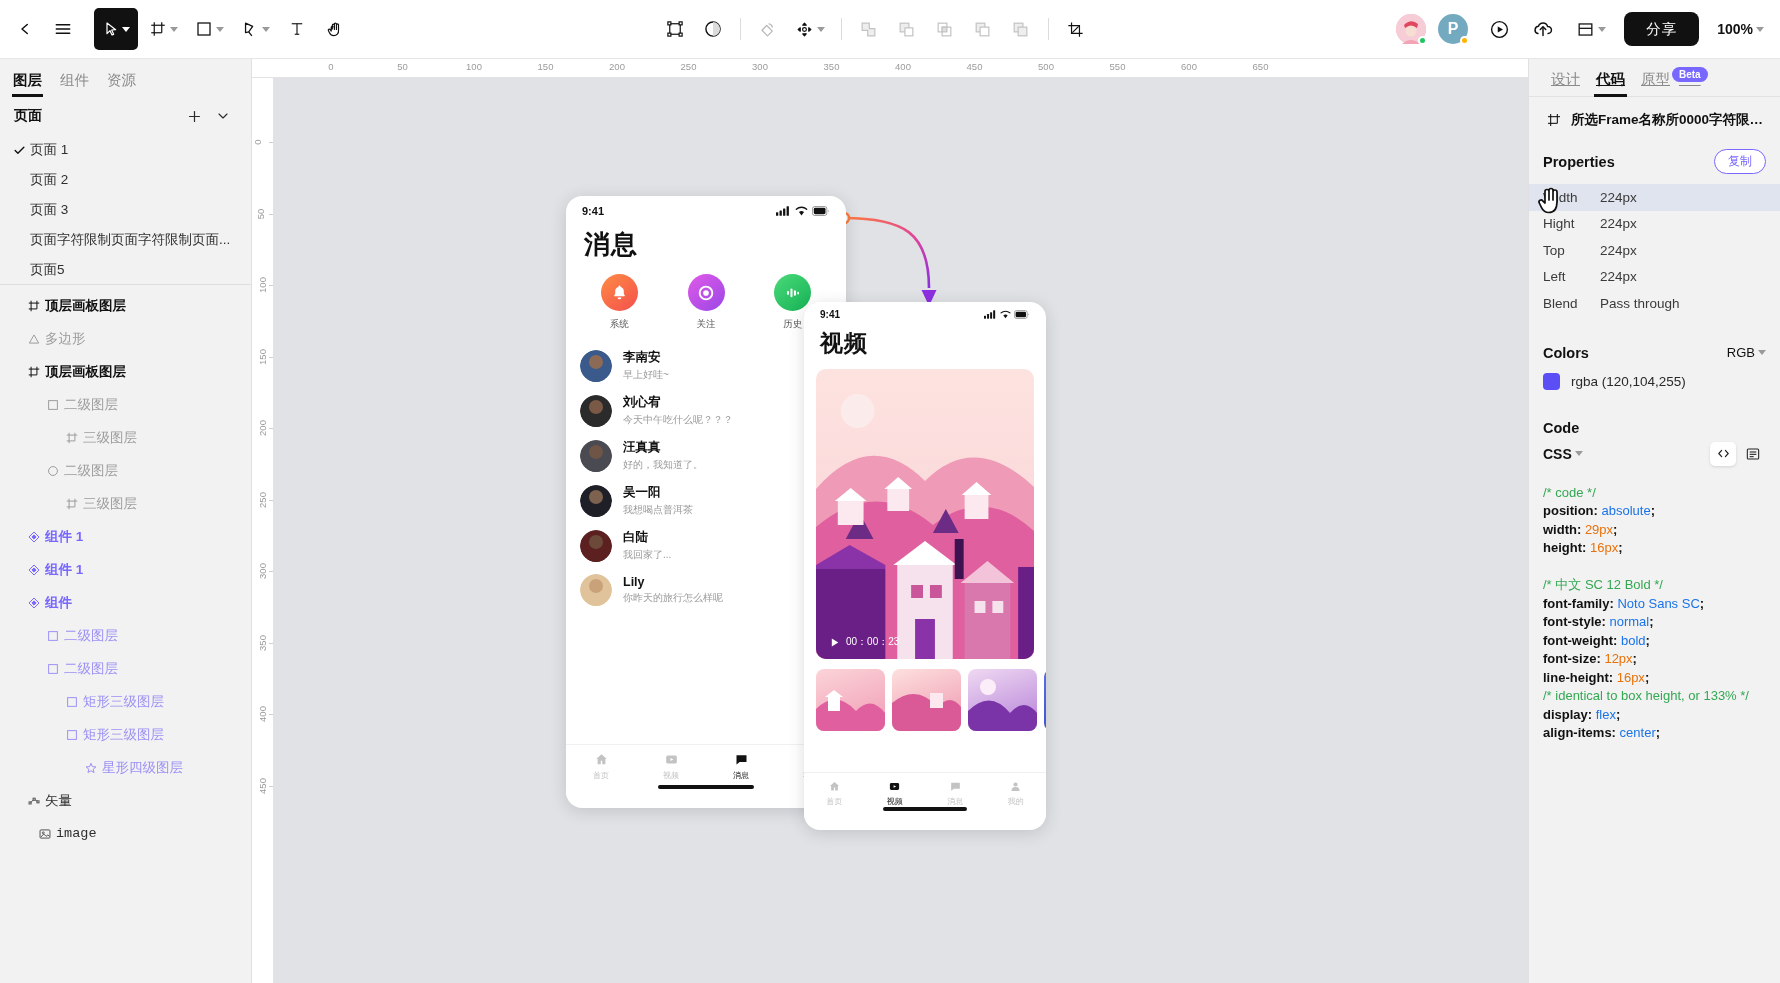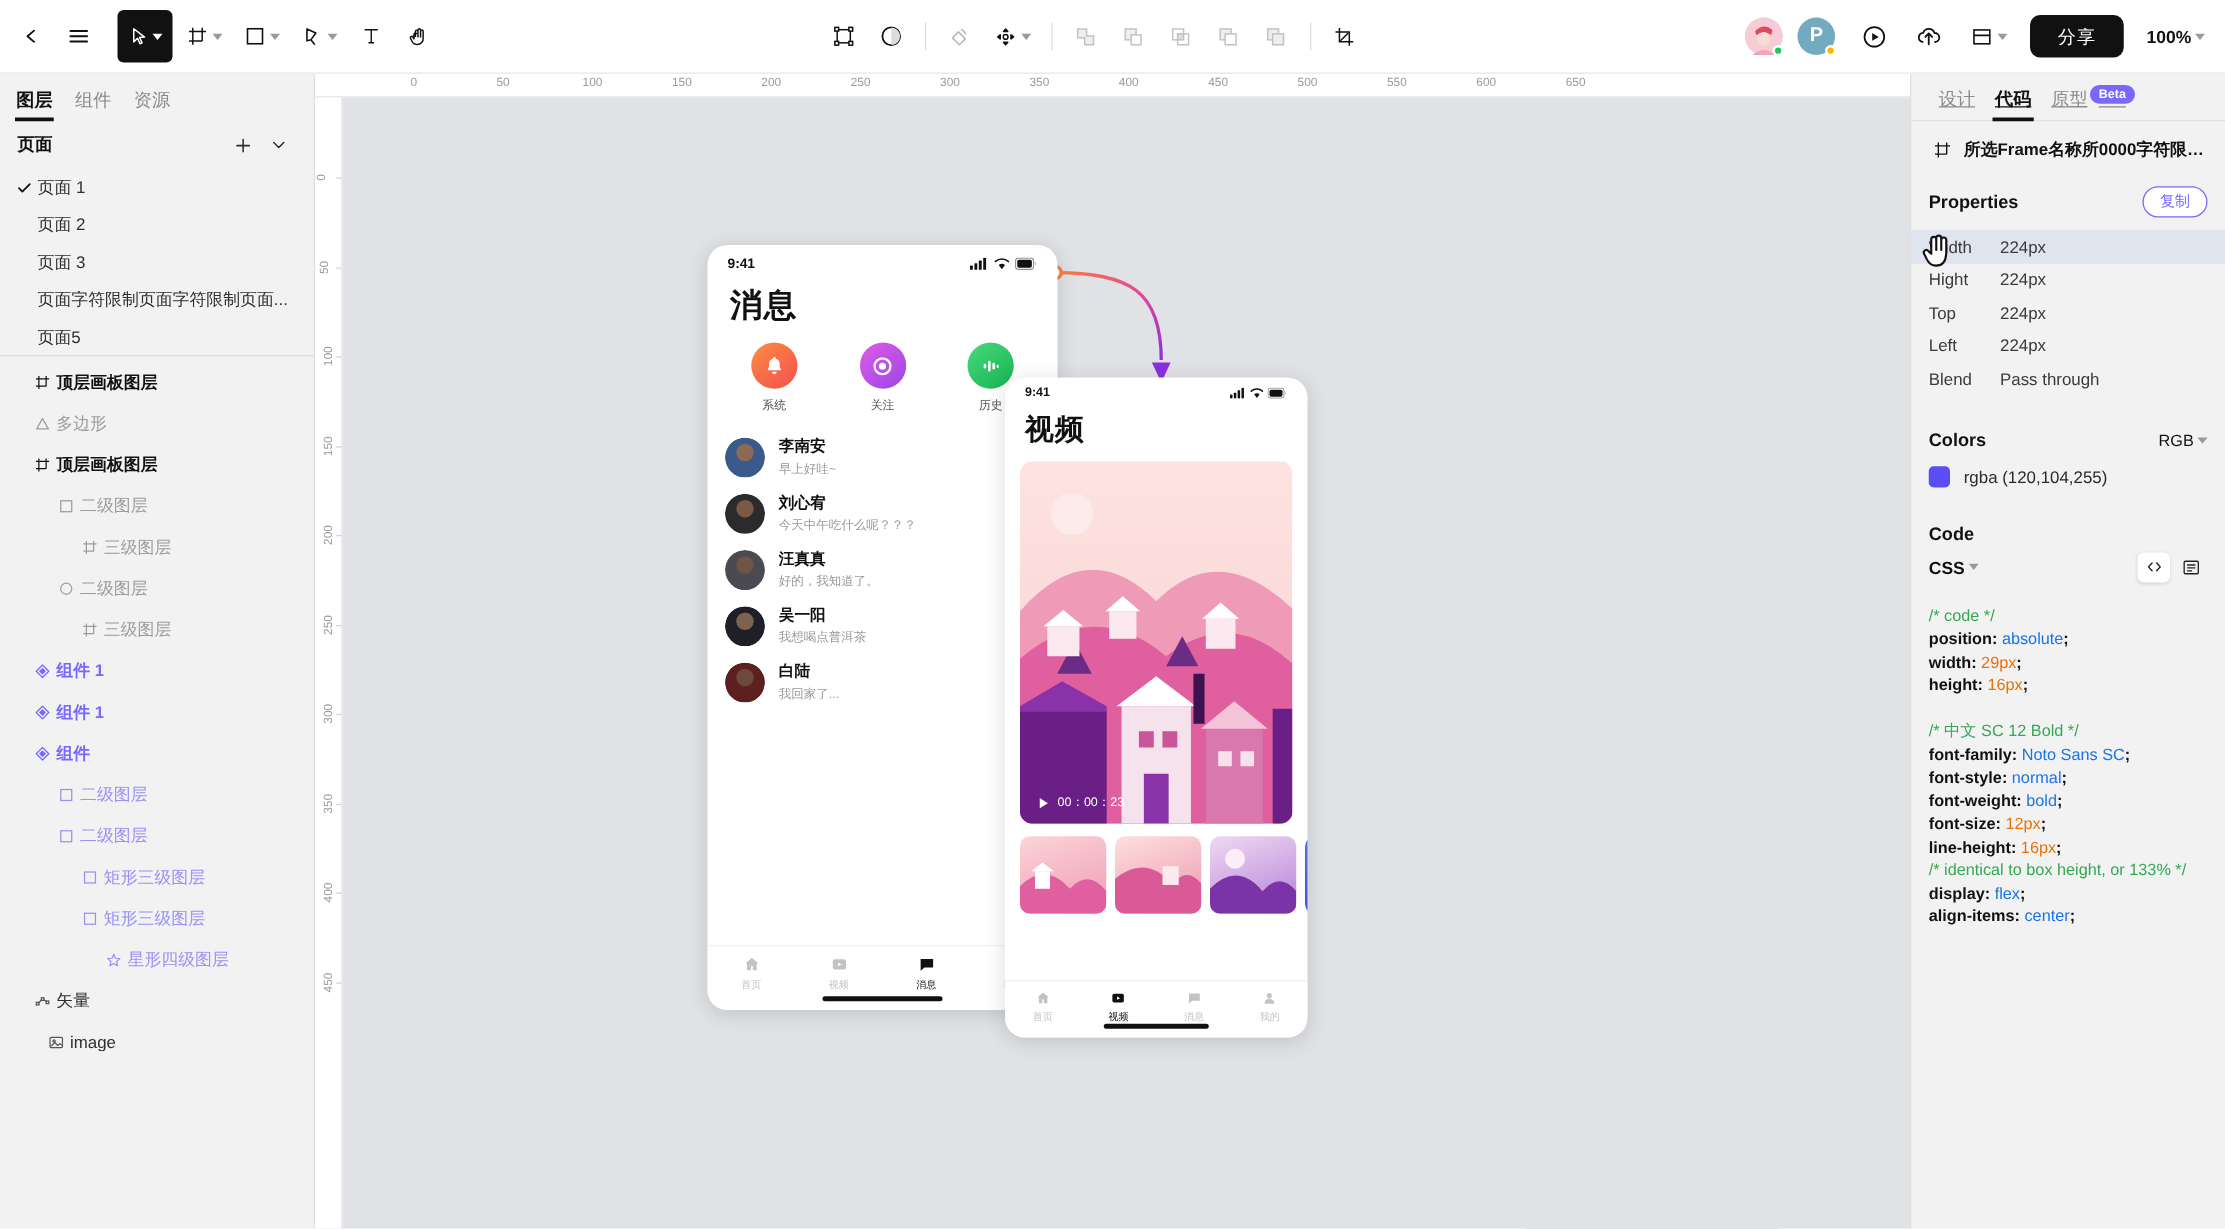--- a/index.html
+++ b/index.html
@@ -133,21 +133,21 @@
     width: 37px; height: 37px; border-radius: 50%; display: flex; align-items: center;
     justify-content: center; color: #fff;
   }
   .q-label { font-size: 9.5px; color: #555; margin-top: 7px; }
   .chat-list { padding: 8px 14px 0 14px; }
   .chat-row { display: flex; align-items: center; padding: 6px 0; }
   .chat-av { width: 32px; height: 32px; border-radius: 50%; margin-right: 11px; overflow: hidden; position: relative; }
   .chat-name { font-size: 12.5px; font-weight: 700; color: #111; }
   .chat-msg { font-size: 10px; color: #9a9a9a; margin-top: 2px; }
   .tabbar {
-    position: absolute; left: 0; right: 0; bottom: 0; height: 52px; background: #fff;
+    position: absolute; left: 0; right: 0; bottom: 12px; height: 52px; background: #fff;
     display: flex; align-items: flex-start; padding-top: 7px; border-top: 1px solid #f0f0f0;
   }
   .tab-item { flex: 1; display: flex; flex-direction: column; align-items: center; color: #c3c3c3; }
   .tab-item.active { color: #111; }
   .tab-lbl { font-size: 8px; margin-top: 3px; }
   .home-ind {
     position: absolute; bottom: 7px; left: 50%; transform: translateX(-50%);
     width: 96px; height: 4px; border-radius: 2px; background: #111;
   }
   .video-card { margin: 8px 12px 0 12px; border-radius: 10px; overflow: hidden; position: relative; height: 290px; }
@@ -590,21 +590,21 @@
               <svg width="14" height="14" viewBox="0 0 24 24" fill="none" stroke="#555555" stroke-width="1.7">
                 <line x1="6" y1="15" x2="11" y2="10"></line>
                 <line x1="13.5" y1="9.5" x2="18" y2="13"></line>
                 <rect x="3.5" y="13.5" width="3.6" height="3.6"></rect>
                 <rect x="10.4" y="7.2" width="3.6" height="3.6"></rect>
                 <rect x="17" y="11.6" width="3.6" height="3.6"></rect>
               </svg>
             </span>
             <span class="l-txt">矢量</span>
           </div>
-          <div class="layer-row " style="padding-left: 17px;">
+          <div class="layer-row " style="padding-left: 17px; font-family: Liberation Mono, monospace;">
             <span class="l-ico">
               <svg width="14" height="14" viewBox="0 0 24 24" fill="none" stroke="#555555" stroke-width="1.7">
                 <rect x="3.5" y="5" width="17" height="14" rx="1.6"></rect>
                 <circle cx="9" cy="10" r="1.6"></circle>
                 <path d="M5 17 10 12 14 16 17 13.5 19.5 16"></path>
               </svg>
             </span>
             <span class="l-txt">image</span>
           </div>
         </div>
@@ -817,20 +817,31 @@
                 <div class="chat-av"><svg width="32" height="32" viewBox="0 0 32 32">
                     <circle cx="16" cy="16" r="16" fill="#5c2020"></circle>
                     <circle cx="16" cy="12" r="7" fill="#6b4a3a"></circle>
                     <path d="M3 32 q13 -12 26 0 Z" fill="#5c2020"></path>
                   </svg></div>
                 <div>
                   <div class="chat-name">白陆</div>
                   <div class="chat-msg">我回家了...</div>
                 </div>
               </div>
+              <div class="chat-row">
+                <div class="chat-av"><svg width="32" height="32" viewBox="0 0 32 32">
+                    <circle cx="16" cy="16" r="16" fill="#e0c39a"></circle>
+                    <circle cx="16" cy="12" r="7" fill="#caa27a"></circle>
+                    <path d="M3 32 q13 -12 26 0 Z" fill="#e0c39a"></path>
+                  </svg></div>
+                <div>
+                  <div class="chat-name">Lily</div>
+                  <div class="chat-msg">你昨天的旅行怎么样呢</div>
+                </div>
+              </div>
             </div>
 
           <div class="tabbar">
             <div class="tab-item">
               <svg width="15" height="15" viewBox="0 0 24 24" fill="currentColor">
                 <path d="M12 3.6 3.6 11h2.2v8.4h5v-5.4h2.4v5.4h5V11h2.2z"></path>
               </svg>
               <span class="tab-lbl">首页</span>
             </div>
             <div class="tab-item">

